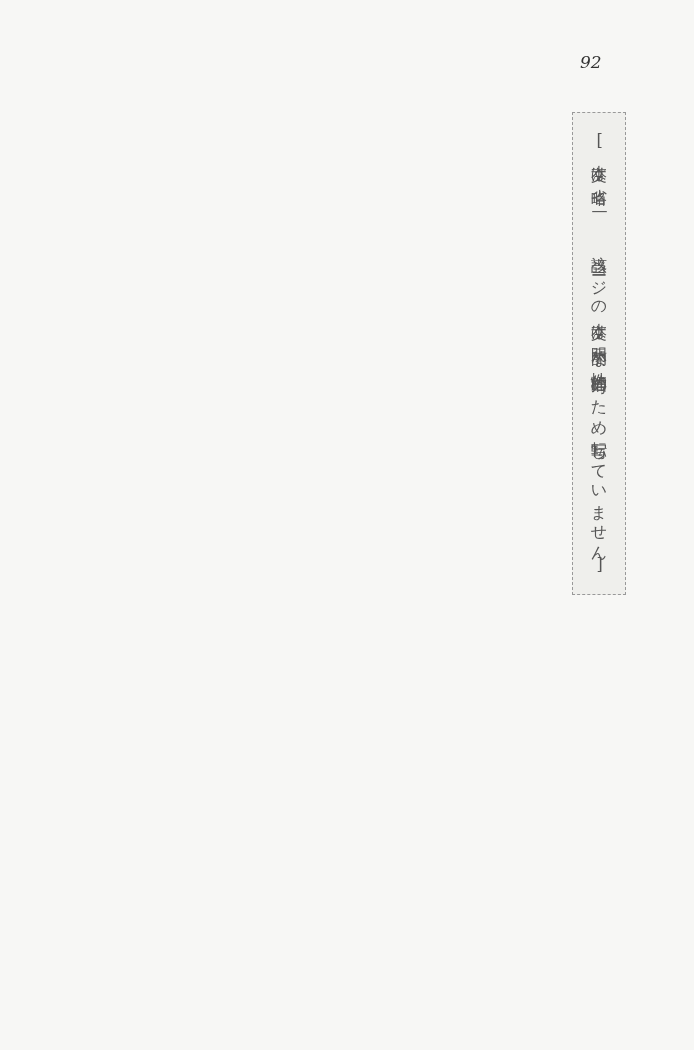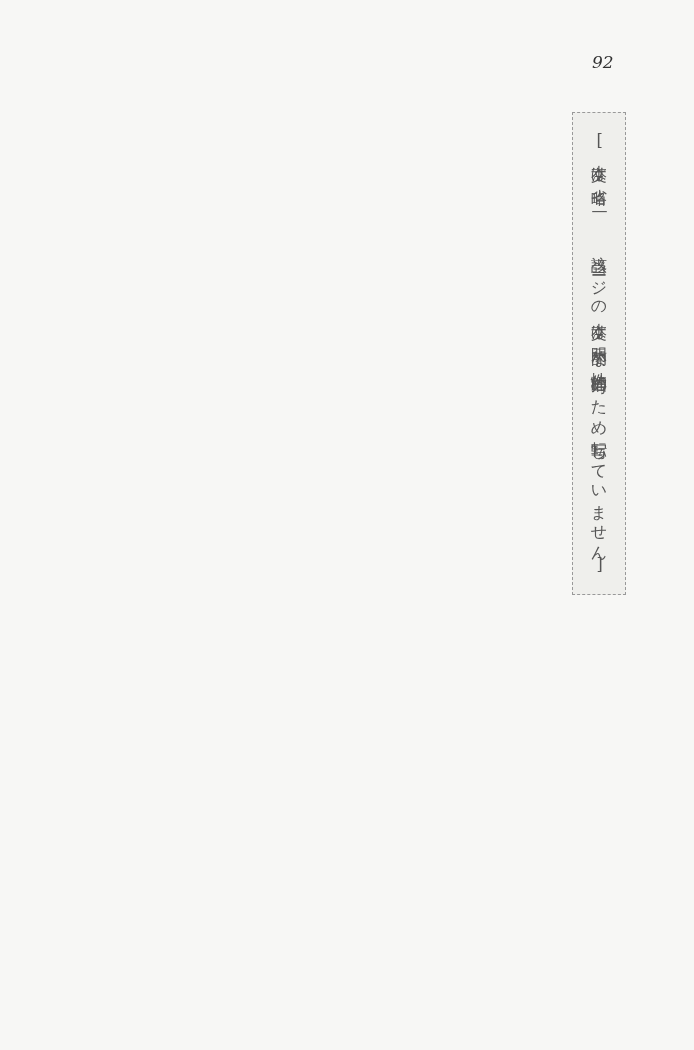--- a/index.html
+++ b/index.html
@@ -5,21 +5,21 @@
   html,body{margin:0;padding:0;}
   body{
     width:694px;height:1050px;
     background:#f7f7f5;
     font-family:"DejaVu Serif","Liberation Serif",serif;
     color:#1c1c1c;
     overflow:hidden;
   }
   .page{position:relative;width:694px;height:1050px;}
   .page-number{
-    position:absolute;top:52px;left:592px;
+    position:absolute;top:52px;left:580px;
     font-size:17px;font-style:italic;color:#333;
   }
   .text-block{
     position:absolute;top:112px;right:68px;
     width:560px;height:880px;
     writing-mode:vertical-rl;
     text-orientation:upright;
     font-size:21px;
     line-height:2.0;
     letter-spacing:3px;

